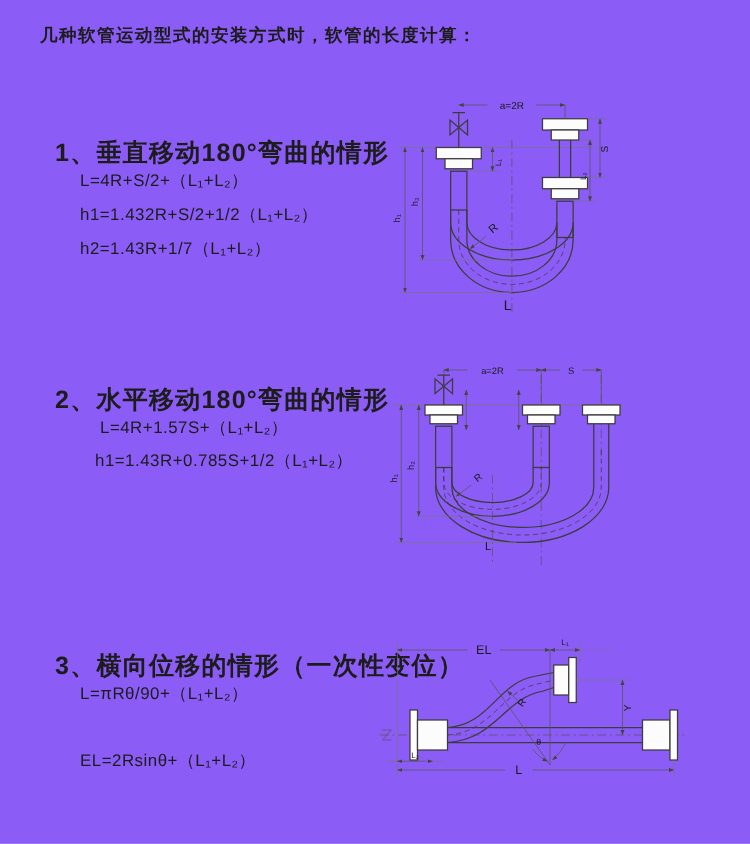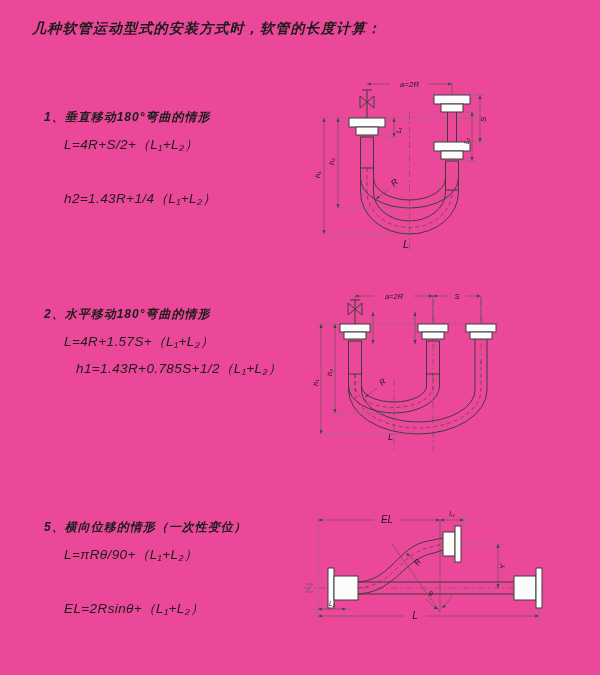--- a/index.html
+++ b/index.html
@@ -1,45 +1,46 @@
 <!DOCTYPE html>
 <html><head>
 <meta charset="utf-8">
 <style>
   html,body{margin:0;padding:0;}
-  .page{position:relative;width:600px;height:675px;background:#ec4899;overflow:hidden;
-        font-family:"Liberation Sans","DejaVu Sans",sans-serif;color:#1c1c1c;font-style:italic;}
+  .page{position:relative;width:600px;height:675px;background:#8b5cf6;overflow:hidden;
+        font-family:"Liberation Sans","DejaVu Sans",sans-serif;color:#1c1c1c;}
   .title{position:absolute;left:32px;top:20px;font-size:14px;font-weight:700;letter-spacing:1.2px;}
-  .s-heading{position:absolute;font-size:12px;font-weight:700;letter-spacing:1px;}
+  .s-heading{position:absolute;font-size:20px;font-weight:700;letter-spacing:1px;}
   .s-formula{position:absolute;font-size:13.5px;font-weight:400;letter-spacing:.4px;}
   .diag{position:absolute;}
   svg text{font-family:"Liberation Sans","DejaVu Sans",sans-serif;fill:#1a1a1a;}
   svg .main{stroke:#3c3c3c;stroke-width:1;fill:none;}
   svg .mainf{stroke:#3c3c3c;stroke-width:1;fill:#fcfcfc;}
   svg .dim{stroke:#555;stroke-width:.6;fill:none;}
   svg .thin{stroke:#777;stroke-width:.5;fill:none;}
   svg .dash{stroke:#555;stroke-width:.55;fill:none;stroke-dasharray:7 3 1.5 3;}
   svg .hdash{stroke:#3c3c3c;stroke-width:.6;fill:none;stroke-dasharray:4 3;}
 </style>
 </head>
 <body>
 
 <div class="page">
 
   <div class="title">几种软管运动型式的安装方式时，软管的长度计算：</div>
 
   <div class="s-heading" style="left:44px;top:109px">1、垂直移动180°弯曲的情形</div>
   <div class="s-formula" style="left:64px;top:136px">L=4R+S/2+（L₁+L₂）</div>
-  <div class="s-formula" style="left:64px;top:190px">h2=1.43R+1/4（L₁+L₂）</div>
+  <div class="s-formula" style="left:64px;top:163px">h1=1.432R+S/2+1/2（L₁+L₂）</div>
+  <div class="s-formula" style="left:64px;top:190px">h2=1.43R+1/7（L₁+L₂）</div>
 
   <div class="s-heading" style="left:44px;top:306px">2、水平移动180°弯曲的情形</div>
-  <div class="s-formula" style="left:64px;top:333px">L=4R+1.57S+（L₁+L₂）</div>
+  <div class="s-formula" style="left:80px;top:333px">L=4R+1.57S+（L₁+L₂）</div>
   <div class="s-formula" style="left:76px;top:360px">h1=1.43R+0.785S+1/2（L₁+L₂）</div>
 
-  <div class="s-heading" style="left:44px;top:519px">5、横向位移的情形（一次性变位）</div>
+  <div class="s-heading" style="left:44px;top:519px">3、横向位移的情形（一次性变位）</div>
   <div class="s-formula" style="left:64px;top:546px">L=πRθ/90+（L₁+L₂）</div>
   <div class="s-formula" style="left:64px;top:600px">EL=2Rsinθ+（L₁+L₂）</div>
 
   <svg class="diag" style="left:310px;top:66px" width="282" height="192" viewBox="0 0 282 192">
     <defs>
       <marker id="ar1" viewBox="0 0 8 8" refX="7.5" refY="4" markerWidth="7" markerHeight="7" orient="auto-start-reverse">
         <path d="M0,1 L8,4 L0,7 z" fill="#444"></path>
       </marker>
       <pattern id="bd1" width="4" height="4" patternUnits="userSpaceOnUse" patternTransform="rotate(45)">
         <path d="M0,0H4M0,2H4" stroke="#6a6a6a" stroke-width="0.7"></path>

